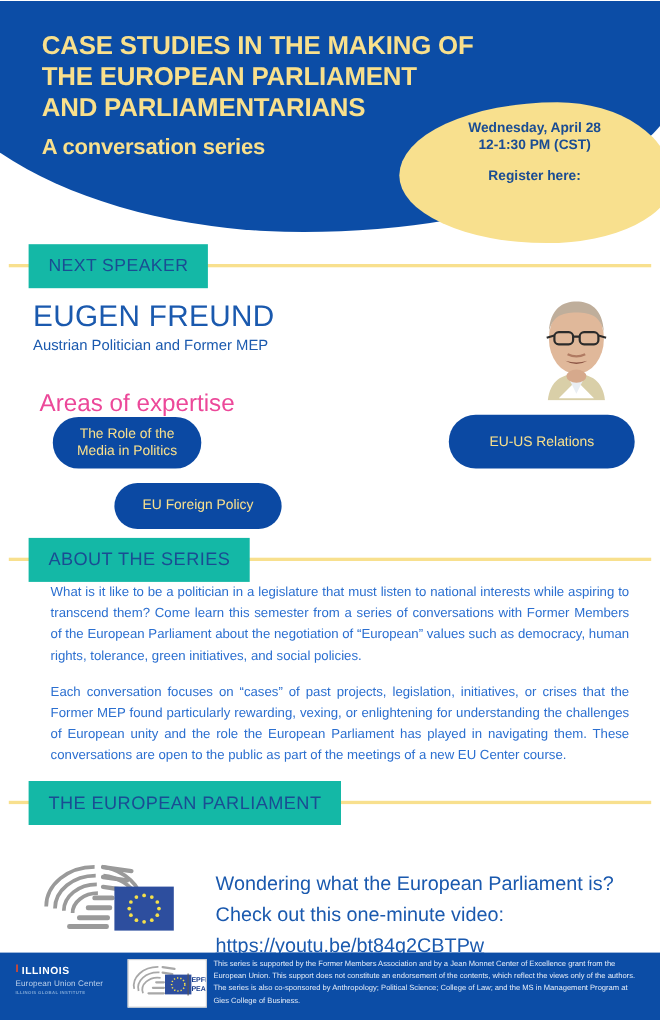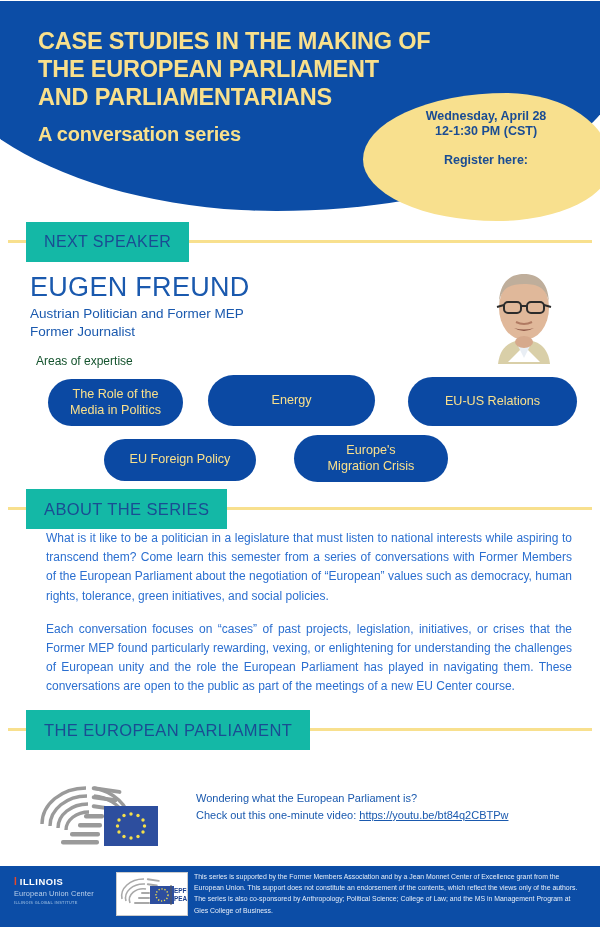--- a/index.html
+++ b/index.html
@@ -73,21 +73,21 @@
   .spk-role{
     position:absolute;left:30px;top:305px;width:330px;
     color:#1A59AE;font-size:13.5px;line-height:1.35;
   }
   .photo{
     position:absolute;left:478px;top:258px;width:92px;height:106px;overflow:hidden;
   }
   .photo svg{display:block;}
   .aoe{
     position:absolute;left:36px;top:354px;
-    color:#14532d;font-size:12px;
+    color:#ec4899;font-size:22px;
   }
   .chips{position:absolute;left:0;top:376px;width:600px;height:110px;}
   .chip{
     position:absolute;background:#0B49A3;color:#F9E08C;
     border-radius:40px;display:flex;align-items:center;justify-content:center;
     text-align:center;font-size:12.6px;line-height:1.22;padding:0 10px;
     box-sizing:border-box;
   }
   .chip.c0{left:48px; top:3px;  width:135px;height:47px;}
   .chip.c1{left:208px;top:-1px; width:167px;height:51px;}
@@ -99,21 +99,21 @@
   .about-body{
     position:absolute;left:30px;top:529px;width:542px;
     color:#2B6FD0;font-size:12px;line-height:1.60;text-align:justify;
   }
   .about-body p{margin:0 0 14px 16px;}
 
   
   .ep-logo{position:absolute;left:34px;top:778px;width:140px;height:72px;}
   .ep-text{
     position:absolute;left:196px;top:790px;width:390px;
-    color:#1A59AE;font-size:11px;line-height:1.55;
+    color:#1A59AE;font-size:18px;line-height:1.55;
   }
   .ep-text a{color:#1A59AE;text-decoration:underline;}
 
   
   .footer{
     position:absolute;left:0;top:866px;width:600px;height:61px;background:#0C4DA6;
   }
   .ill-logo{position:absolute;left:14px;top:876px;width:98px;}
   .ill-top{display:flex;align-items:center;gap:3px;}
   .ill-i{color:#E84A27;font-weight:bold;font-size:10px;line-height:1;}
@@ -156,21 +156,20 @@
   </div>
 
   <div class="sec nextspeaker" style="top:222px;">
     <div class="rule"></div>
     <div class="badge">NEXT SPEAKER</div>
   </div>
 
   <div class="spk-name">EUGEN FREUND</div>
   <div class="spk-role">
     <div>Austrian Politician and Former MEP</div>
-    <div>Former Journalist</div>
   </div>
 
   <div class="photo">
     <svg width="92" height="106" viewBox="0 0 92 106" xmlns="http://www.w3.org/2000/svg">
       <rect width="92" height="106" fill="#ffffff"></rect>
       <path d="M14 106 C16 86 30 80 46 80 C62 80 76 86 78 106 Z" fill="#ffffff"></path>
       <path d="M20 106 C22 88 33 82 46 82 C59 82 70 88 72 106 Z" fill="#D9CFA8"></path>
       <path d="M30 104 L46 88 L62 104 Z" fill="#ffffff"></path>
       <path d="M40 88 L46 100 L52 88 Z" fill="#E9EEF4"></path>
       <ellipse cx="46" cy="50" rx="25" ry="32" fill="#E0B89A"></ellipse>
@@ -183,24 +182,22 @@
       <line x1="66" y1="47" x2="73" y2="49" stroke="#2B2B2B" stroke-width="2"></line>
       <path d="M38 64 Q46 68 54 64" stroke="#B07A62" stroke-width="2" fill="none"></path>
       <path d="M36 70 Q46 76 56 70 Q46 73 36 70 Z" fill="#8C5545"></path>
     </svg>
   </div>
 
   <div class="aoe">Areas of expertise</div>
 
   <div class="chips">
     <div class="chip c0">The Role of the<br>Media in Politics</div>
-    <div class="chip c1">Energy</div>
     <div class="chip c2">EU-US Relations</div>
     <div class="chip c3">EU Foreign Policy</div>
-    <div class="chip c4">Europe's<br>Migration Crisis</div>
   </div>
 
   <div class="sec" style="top:489px;">
     <div class="rule"></div>
     <div class="badge">ABOUT THE SERIES</div>
   </div>
 
   <div class="about-body">
     <p>What is it like to be a politician in a legislature that must listen to national interests while aspiring to transcend them? Come learn this semester from a series of conversations with Former Members of the European Parliament about the negotiation of “European” values such as democracy, human rights, tolerance, green initiatives, and social policies.</p>
     <p>Each conversation focuses on “cases” of past projects, legislation, initiatives, or crises that the Former MEP found particularly rewarding, vexing, or enlightening for understanding the challenges of European unity and the role the European Parliament has played in navigating them. These conversations are open to the public as part of the meetings of a new EU Center course.</p>

